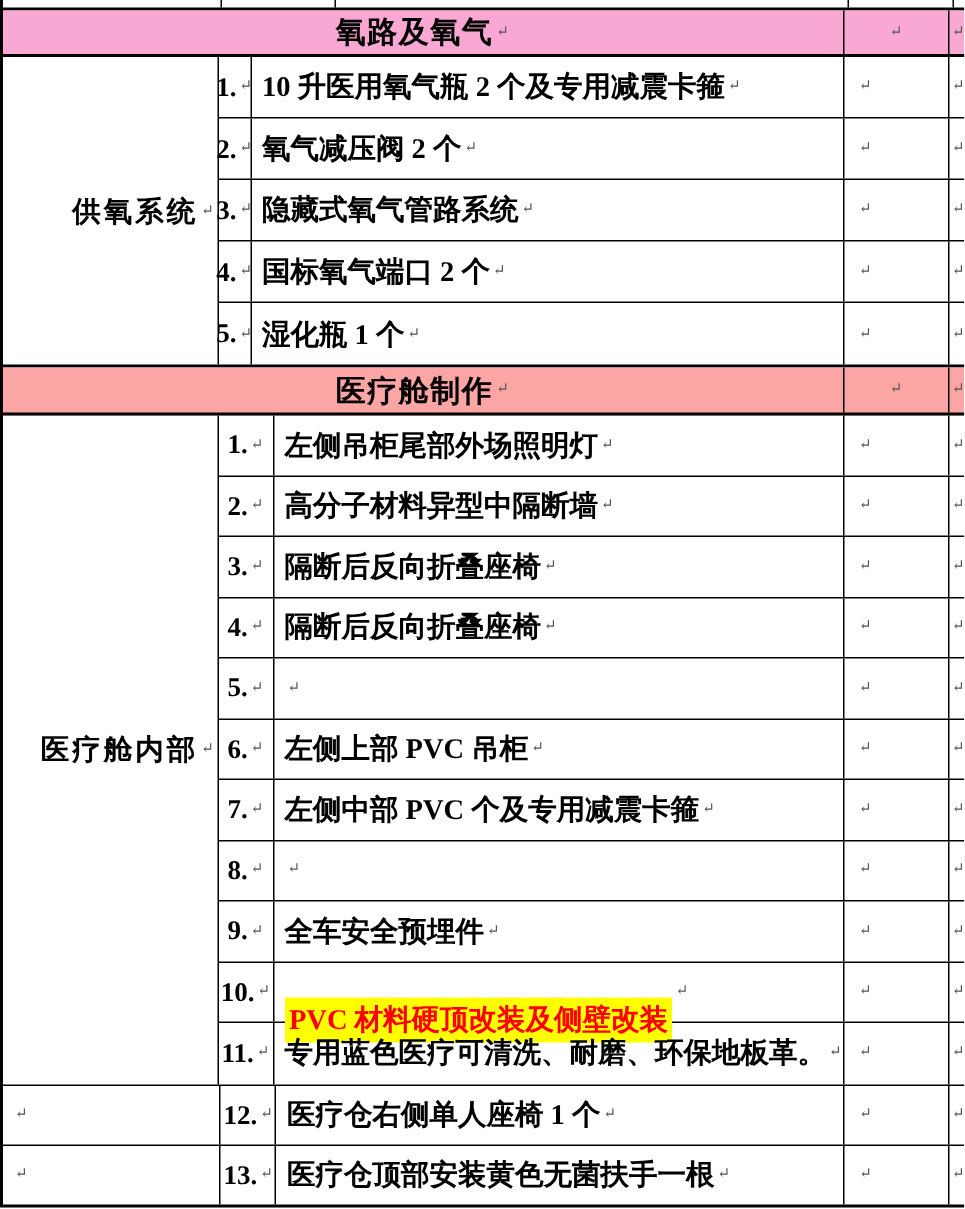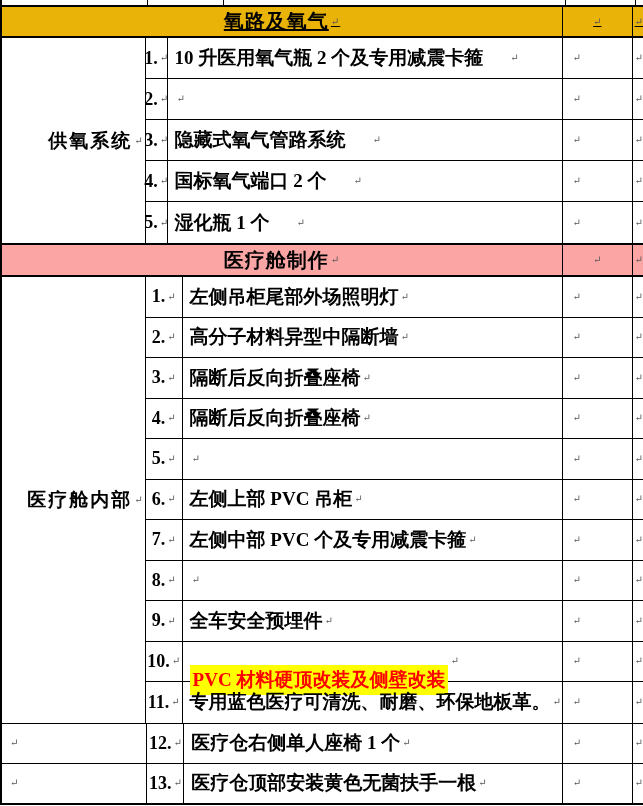--- a/index.html
+++ b/index.html
@@ -15,29 +15,29 @@
   .bb1 { border-bottom:1px solid #000; }
   .bb2 { border-bottom:2px solid #000; }
 
   
   .cell { display:flex; align-items:center; }
   .br { border-right:1px solid #000; }
   .cA  { width:146px; justify-content:flex-end; }
   .cB0 { width:76px;  }
   .cC0 { width:342px; }
   .cB1 { width:22px;  justify-content:center; }
-  .cC1 { width:395px; padding-left:7px;gap:25px; }
+  .cC1 { width:395px; padding-left:7px; }
   .cB2 { width:37px;  justify-content:center; }
   .cC2 { width:380px; padding-left:7px; }
   .cD  { width:70px;  padding-left:10px; }
   .cE  { flex:1; padding-left:2px; }
 
   .band0 { height:7px; }
 
-  .hdr { height:31px; background:#eab308;text-decoration:underline; }
+  .hdr { height:31px; background:#f9a8d4; }
   .hdr2 { height:32px; background:#fca5a5; }
   .hM { width:564px; justify-content:center; font-size:20px; letter-spacing:1px; }
   .hdr .cD, .hdr2 .cD { justify-content:center; padding-left:0; }
 
   .rows { flex:1; display:flex; flex-direction:column; }
   .row { display:flex; }
   .rowS1 { height:41px; }
   .rowS2 { height:40.5px; }
   .rowB  { height:40px; }
   .rowB2 { height:41px; }
@@ -101,20 +101,21 @@
           <div class="cell cE">
               <span class="pm">↵</span>
             </div>
         </div>
         <div class="row rowS1 bb1">
           <div class="cell cB1 br num">
               <span>2.</span>
               <span class="pm">↵</span>
             </div>
           <div class="cell cC1 br txt">
+              <span>氧气减压阀 2 个</span>
               <span class="pm">↵</span>
             </div>
           <div class="cell cD br">
               <span class="pm">↵</span>
             </div>
           <div class="cell cE">
               <span class="pm">↵</span>
             </div>
         </div>
         <div class="row rowS1 bb1">

